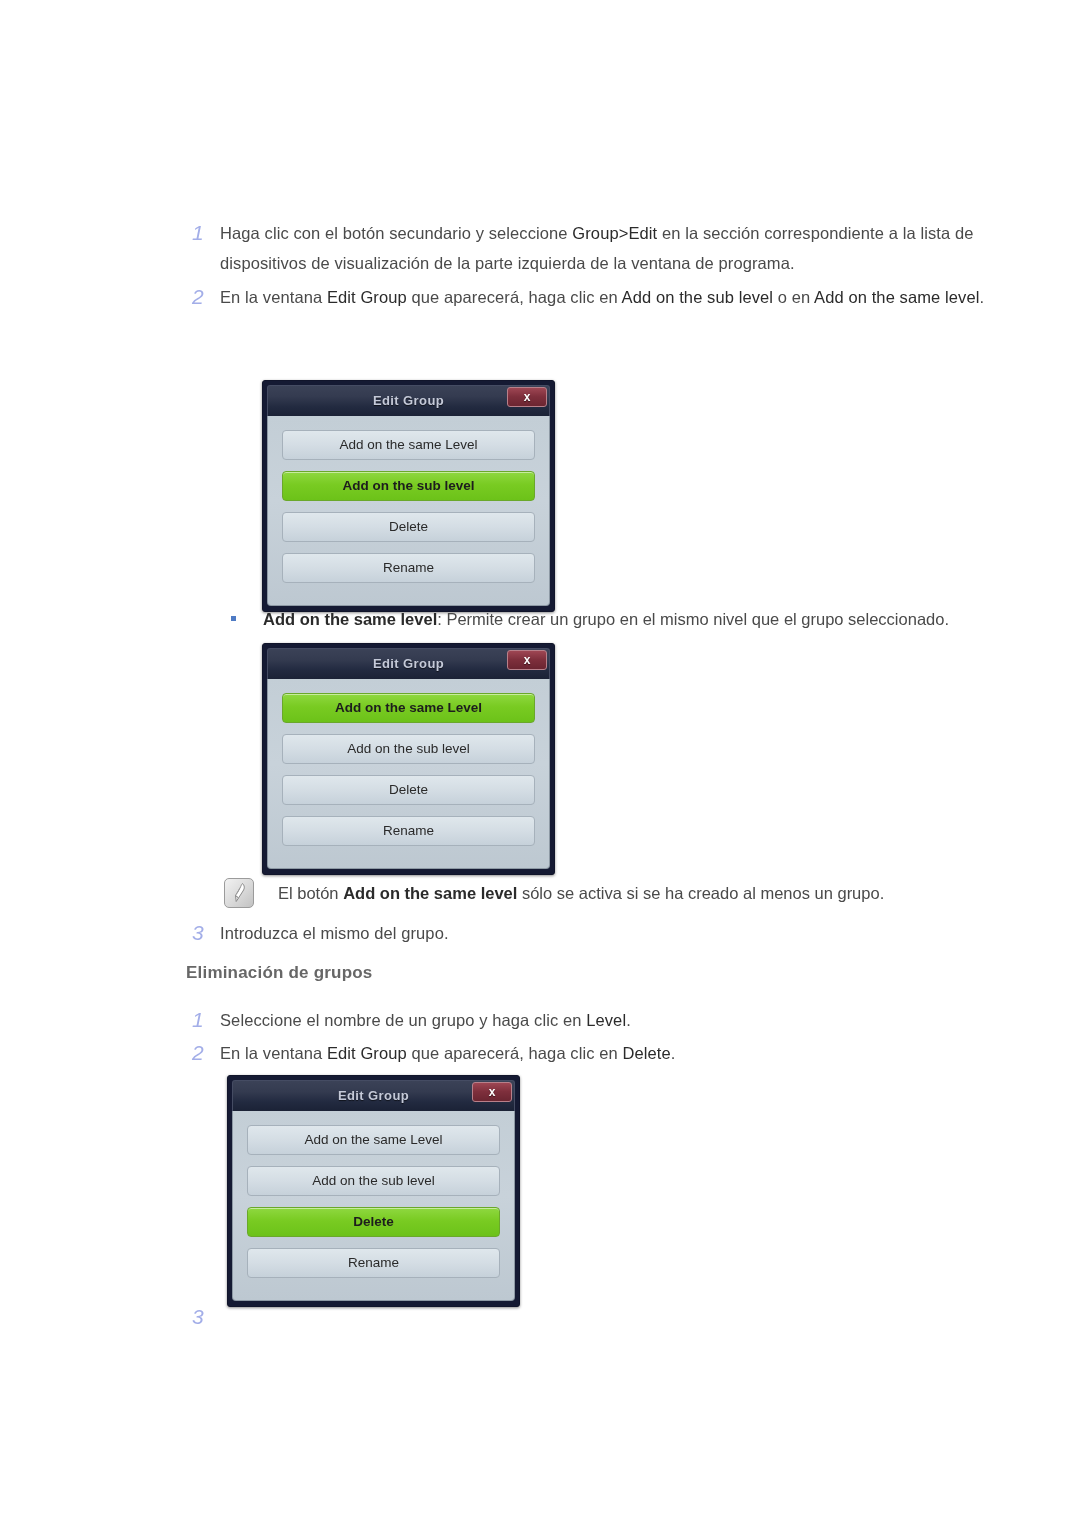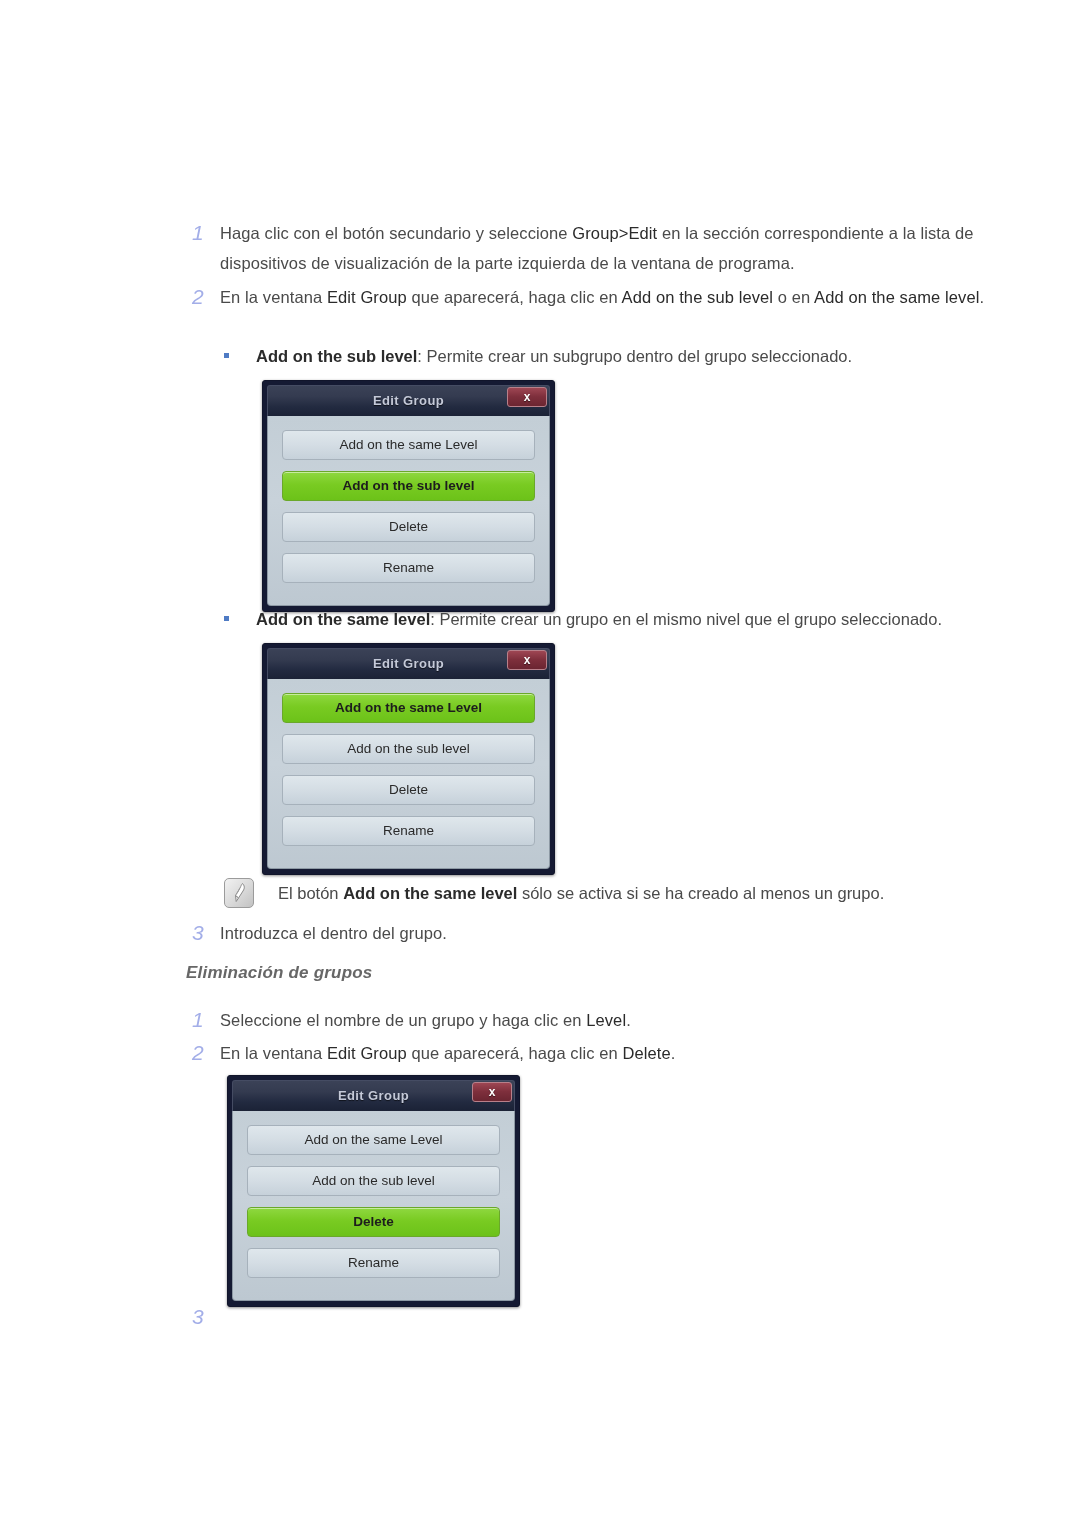--- a/index.html
+++ b/index.html
@@ -93,21 +93,20 @@
   }
   .note-text b { color: #2b2b2b; font-weight: bold; }
 
   
   .section-heading {
     position: absolute;
     font-size: 17px;
     font-weight: bold;
     color: #676767;
     letter-spacing: .2px;
-    font-style: italic;
   }
 
   
   .dialog {
     position: absolute;
     width: 293px;
     background: #151a33;
     border: 1px solid #11152b;
     border-radius: 3px;
     padding: 4px 4px 5px 4px;
@@ -188,41 +187,35 @@
   <div class="step" style="left:186px; top:218px; width:816px;">
     <div class="step-num">1</div>
     <div class="step-body">Haga clic con el botón secundario y seleccione <b>Group&gt;Edit</b> en la sección correspondiente a la lista de dispositivos de visualización de la parte izquierda de la ventana de programa.</div>
   </div>
 
   <div class="step" style="left:186px; top:282px; width:818px;">
     <div class="step-num">2</div>
     <div class="step-body">En la ventana <b>Edit Group</b> que aparecerá, haga clic en <b>Add on the sub level</b> o en <b>Add on the same level</b>.</div>
   </div>
 
-  <div class="bullet" style="left:224px; top:341px; width:790px;">
-    <div class="bullet-dot">
-        <i></i>
-      </div>
-    <div class="bullet-text"><b>Add on the sub level</b>: Permite crear un subgrupo dentro del grupo seleccionado.</div>
-  </div>
 
   <div class="dialog" style="left:262px; top:380px;">
     <div class="dlg-titlebar">
       <div class="dlg-title">Edit Group</div>
       <div class="dlg-close">x</div>
     </div>
     <div class="dlg-body">
       <div class="dlg-btn">Add on the same Level</div>
       <div class="dlg-btn active">Add on the sub level</div>
       <div class="dlg-btn">Delete</div>
       <div class="dlg-btn">Rename</div>
     </div>
   </div>
 
-  <div class="bullet" style="left:224px; top:604px; width:800px;">
+  <div class="bullet" style="left:231px; top:604px; width:800px;">
     <div class="bullet-dot">
         <i></i>
       </div>
     <div class="bullet-text"><b>Add on the same level</b>: Permite crear un grupo en el mismo nivel que el grupo seleccionado.</div>
   </div>
 
   <div class="dialog" style="left:262px; top:643px;">
     <div class="dlg-titlebar">
       <div class="dlg-title">Edit Group</div>
       <div class="dlg-close">x</div>
@@ -241,21 +234,21 @@
         <path d="M13.5 1.5 C15.5 3.5 16 6 14 9 L9.5 16 L6.5 13.5 L11 6 C12 4 12.5 2.5 13.5 1.5 Z" fill="#ffffff" stroke="#8a8a8a" stroke-width="1"></path>
         <path d="M6.5 13.5 L9.5 16 L7.2 19.5 Z" fill="#f0f0f0" stroke="#8a8a8a" stroke-width="1"></path>
         <path d="M10.5 7 L8 11.5" stroke="#9d9d9d" stroke-width="1" fill="none"></path>
       </svg>
     </div>
     <div class="note-text">El botón <b>Add on the same level</b> sólo se activa si se ha creado al menos un grupo.</div>
   </div>
 
   <div class="step" style="left:186px; top:918px; width:700px;">
     <div class="step-num">3</div>
-    <div class="step-body">Introduzca el dentro del grupo.</div>
+    <div class="step-body">Introduzca el mismo del grupo.</div>
   </div>
 
   <div class="section-heading" style="left:186px; top:963px;">Eliminación de grupos</div>
 
   <div class="step" style="left:186px; top:1005px; width:700px;">
     <div class="step-num">1</div>
     <div class="step-body">Seleccione el nombre de un grupo y haga clic en <b>Level</b>.</div>
   </div>
 
   <div class="step" style="left:186px; top:1038px; width:760px;">

